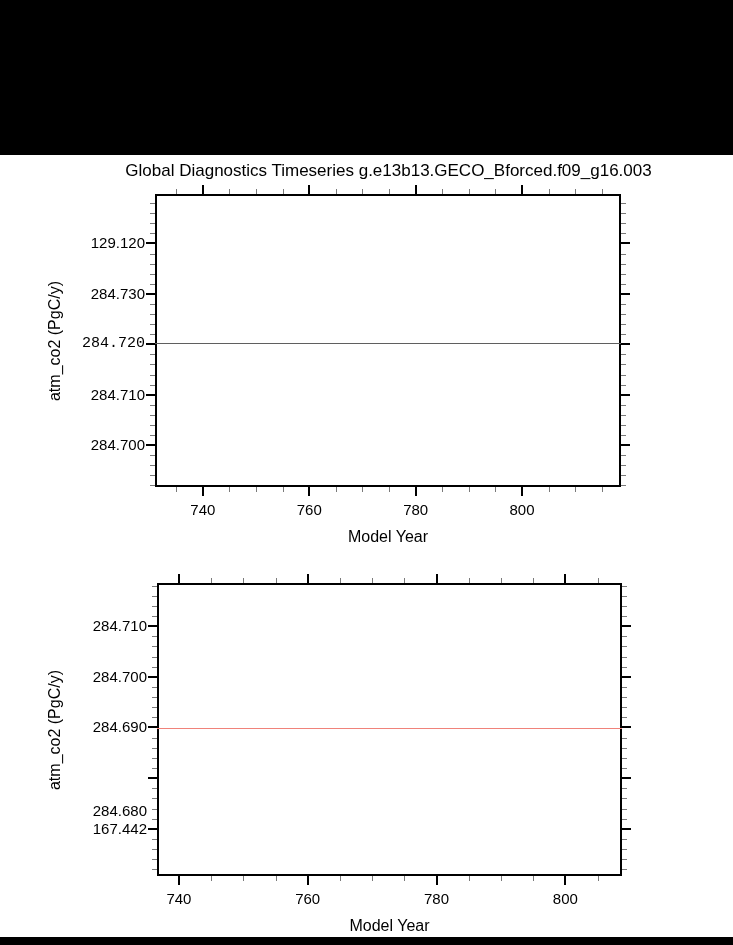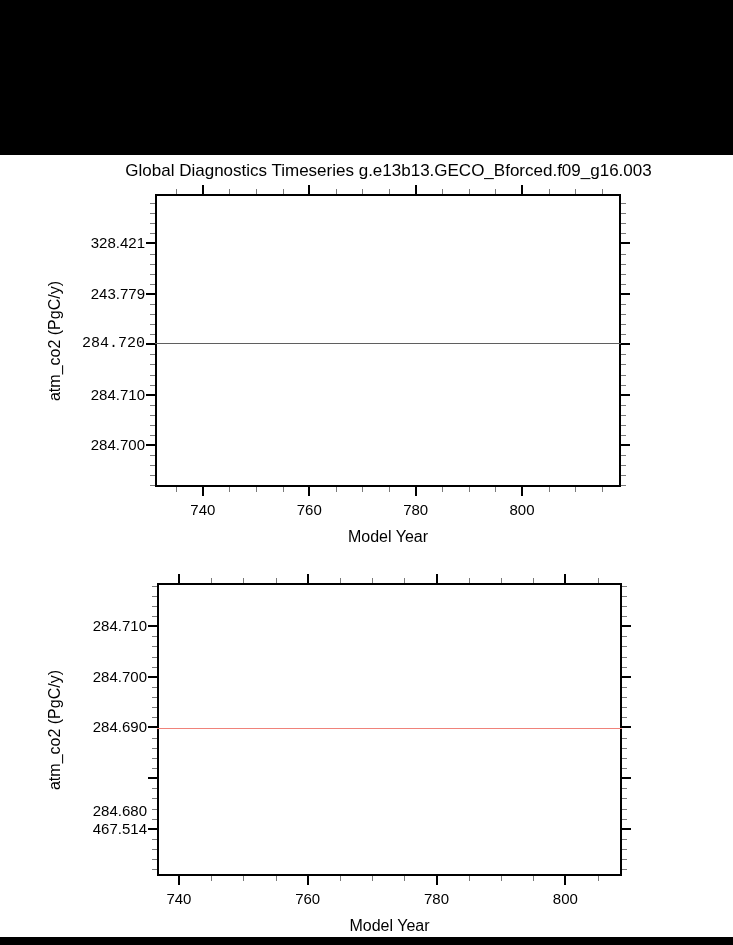--- a/index.html
+++ b/index.html
@@ -90,24 +90,24 @@
       <div class="tick" style="left: 621px; top: 444.143px; width: 9px; height: 2px;"></div>
       <div class="ticklabel y" style="left: 61px; top: 436.143px; width: 84px;">284.700</div>
       <div class="tick" style="left: 146px; top: 393.713px; width: 9px; height: 2px;"></div>
       <div class="tick" style="left: 621px; top: 393.713px; width: 9px; height: 2px;"></div>
       <div class="ticklabel y" style="left: 61px; top: 385.713px; width: 84px;">284.710</div>
       <div class="tick" style="left: 146px; top: 343.282px; width: 9px; height: 2px;"></div>
       <div class="tick" style="left: 621px; top: 343.282px; width: 9px; height: 2px;"></div>
       <div class="ticklabel y" style="left: 61px; top: 335.282px; width: 84px; font-family: Liberation Mono, monospace;">284.720</div>
       <div class="tick" style="left: 146px; top: 292.852px; width: 9px; height: 2px;"></div>
       <div class="tick" style="left: 621px; top: 292.852px; width: 9px; height: 2px;"></div>
-      <div class="ticklabel y" style="left: 61px; top: 284.852px; width: 84px;">243.779</div>
+      <div class="ticklabel y" style="left: 61px; top: 284.852px; width: 84px;">284.730</div>
       <div class="tick" style="left: 146px; top: 242.422px; width: 9px; height: 2px;"></div>
       <div class="tick" style="left: 621px; top: 242.422px; width: 9px; height: 2px;"></div>
-      <div class="ticklabel y" style="left: 61px; top: 234.422px; width: 84px;">328.421</div>
+      <div class="ticklabel y" style="left: 61px; top: 234.422px; width: 84px;">129.120</div>
       <div class="tick minor" style="left: 150px; top: 485.487px; width: 5px; height: 1px;"></div>
       <div class="tick minor" style="left: 621px; top: 485.487px; width: 5px; height: 1px;"></div>
       <div class="tick minor" style="left: 150px; top: 475.401px; width: 5px; height: 1px;"></div>
       <div class="tick minor" style="left: 621px; top: 475.401px; width: 5px; height: 1px;"></div>
       <div class="tick minor" style="left: 150px; top: 465.315px; width: 5px; height: 1px;"></div>
       <div class="tick minor" style="left: 621px; top: 465.315px; width: 5px; height: 1px;"></div>
       <div class="tick minor" style="left: 150px; top: 455.229px; width: 5px; height: 1px;"></div>
       <div class="tick minor" style="left: 621px; top: 455.229px; width: 5px; height: 1px;"></div>
       <div class="tick minor" style="left: 150px; top: 435.057px; width: 5px; height: 1px;"></div>
       <div class="tick minor" style="left: 621px; top: 435.057px; width: 5px; height: 1px;"></div>
@@ -183,21 +183,21 @@
       <div class="tick minor" style="left: 468.717px; top: 876px; width: 1px; height: 5px;"></div>
       <div class="tick minor" style="left: 468.717px; top: 578px; width: 1px; height: 5px;"></div>
       <div class="tick minor" style="left: 500.92px; top: 876px; width: 1px; height: 5px;"></div>
       <div class="tick minor" style="left: 500.92px; top: 578px; width: 1px; height: 5px;"></div>
       <div class="tick minor" style="left: 533.122px; top: 876px; width: 1px; height: 5px;"></div>
       <div class="tick minor" style="left: 533.122px; top: 578px; width: 1px; height: 5px;"></div>
       <div class="tick minor" style="left: 597.526px; top: 876px; width: 1px; height: 5px;"></div>
       <div class="tick minor" style="left: 597.526px; top: 578px; width: 1px; height: 5px;"></div>
       <div class="tick" style="left: 148px; top: 827.856px; width: 9px; height: 2px;"></div>
       <div class="tick" style="left: 622px; top: 827.856px; width: 9px; height: 2px;"></div>
-      <div class="ticklabel y" style="left: 63px; top: 819.856px; width: 84px;">467.514</div>
+      <div class="ticklabel y" style="left: 63px; top: 819.856px; width: 84px;">167.442</div>
       <div class="tick" style="left: 148px; top: 777.164px; width: 9px; height: 2px;"></div>
       <div class="tick" style="left: 622px; top: 777.164px; width: 9px; height: 2px;"></div>
       <div class="ticklabel y" style="left: 63px; top: 802px; width: 84px;">284.680</div>
       <div class="tick" style="left: 148px; top: 726.472px; width: 9px; height: 2px;"></div>
       <div class="tick" style="left: 622px; top: 726.472px; width: 9px; height: 2px;"></div>
       <div class="ticklabel y" style="left: 63px; top: 718.472px; width: 84px;">284.690</div>
       <div class="tick" style="left: 148px; top: 675.78px; width: 9px; height: 2px;"></div>
       <div class="tick" style="left: 622px; top: 675.78px; width: 9px; height: 2px;"></div>
       <div class="ticklabel y" style="left: 63px; top: 667.78px; width: 84px;">284.700</div>
       <div class="tick" style="left: 148px; top: 625.088px; width: 9px; height: 2px;"></div>

